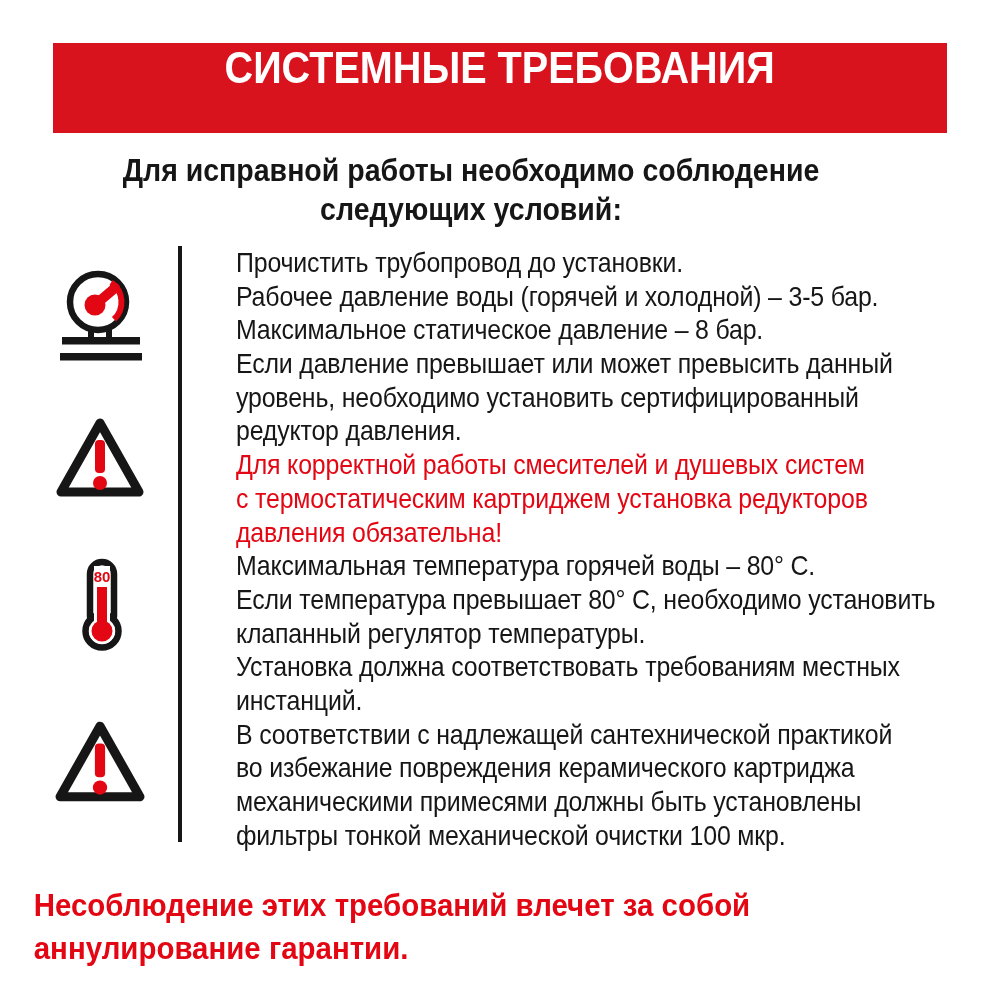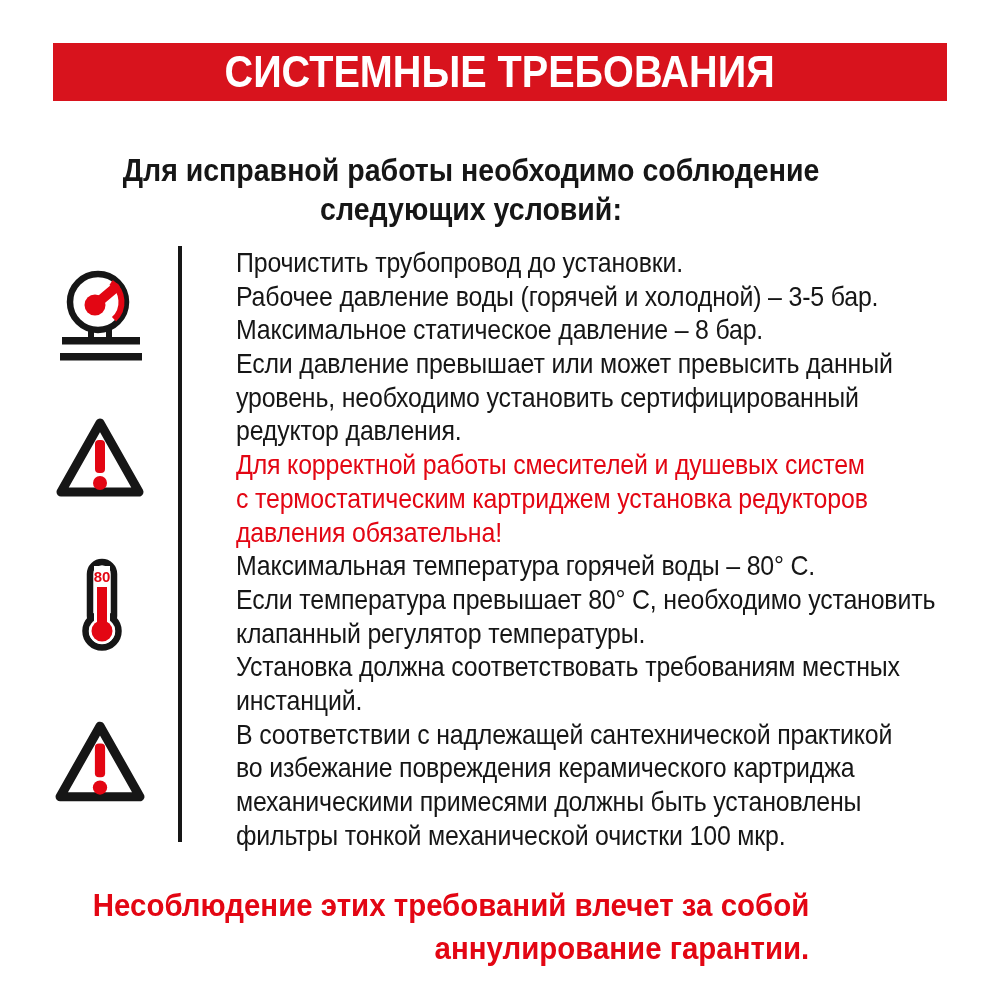--- a/index.html
+++ b/index.html
@@ -1,22 +1,22 @@
 <!DOCTYPE html>
 <html><head>
 <meta charset="utf-8">
 <style>
   html,body{margin:0;padding:0;}
   body{
     width:1000px;height:1000px;background:#ffffff;position:relative;overflow:hidden;
     font-family:"Liberation Sans", sans-serif;
   }
   .banner{
-    position:absolute;left:53px;top:43px;width:894px;height:58px;
-    display:flex;align-items:center;justify-content:center;
+    position:absolute;left:53px;top:43px;width:894px;height:90px;
+    display:flex;align-items:flex-start;justify-content:center;
   }
   .banner-title{
     color:#ffffff;font-size:44px;font-weight:bold;letter-spacing:0px;
     transform:scaleX(0.90);transform-origin:50% 50%;white-space:nowrap;
   }
   .intro{
     position:absolute;left:0;top:151px;width:942px;text-align:center;
     font-size:31px;font-weight:bold;line-height:39px;color:#161616;
   }
   .intro div{transform:scaleX(0.92);transform-origin:50% 50%;white-space:nowrap;}
@@ -29,21 +29,21 @@
   .icon-thermo{left:77px;top:554px;}
   .icon-warn-2{left:53px;top:719px;}
   .req-lines{
     position:absolute;left:236px;top:246px;width:760px;
   }
   .req-line{
     font-size:28px;line-height:33.7px;height:33.7px;letter-spacing:-0.2px;
     transform:scaleX(0.89);transform-origin:0 50%;white-space:nowrap;
   }
   .footer{
-    position:absolute;left:0;top:884px;width:843px;text-align:right;
+    position:absolute;left:0;top:884px;width:843px;text-align:left;
     font-size:32px;font-weight:bold;line-height:43px;color:#e30613;
   }
   .footer div{transform:scaleX(0.92);transform-origin:50% 50%;white-space:nowrap;}
   .thermo-label{font-family:"Liberation Sans", sans-serif;font-weight:bold;font-size:15px;}
 </style>
 </head>
 <body>
 
 <div class="banner" style="background: rgb(216, 19, 29);">
   <span class="banner-title">СИСТЕМНЫЕ ТРЕБОВАНИЯ</span>

